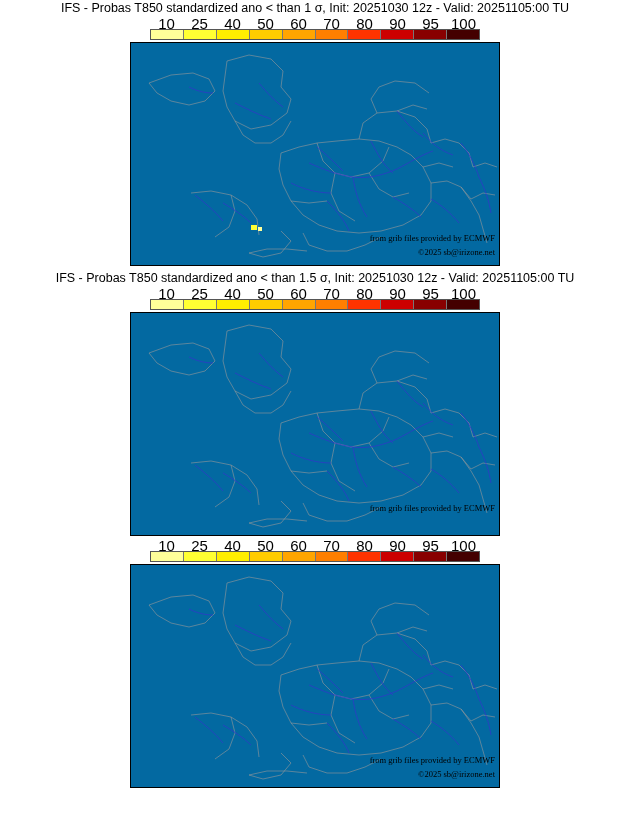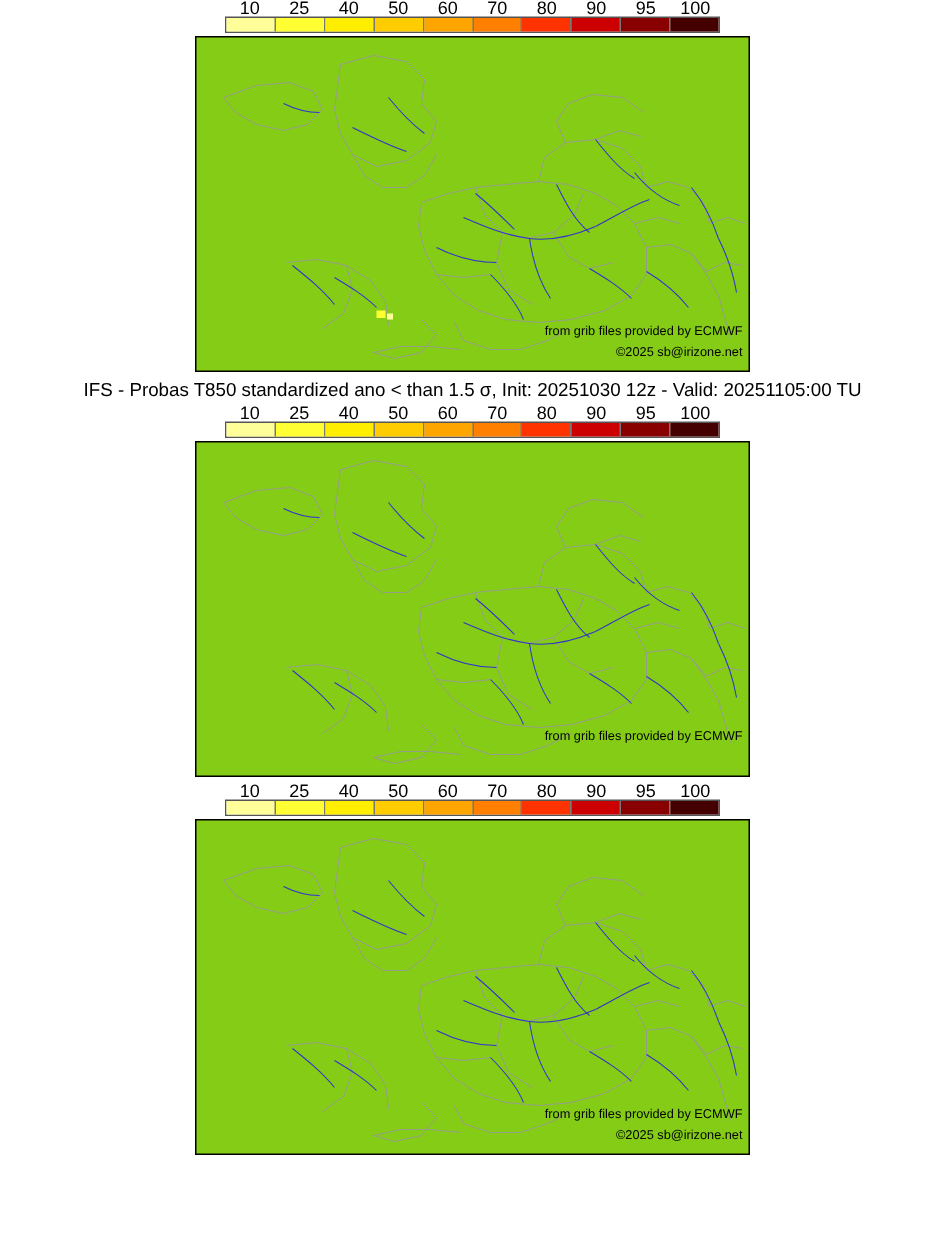--- a/index.html
+++ b/index.html
@@ -28,21 +28,21 @@
   }
   .colorbar-wrap {
     position: relative;
     width: 330px;
     margin: 0 auto;
     height: 22px;
   }
   .colorbar-labels {
     position: relative;
     height: 11px;
-    font-size: 12px;
+    font-size: 15px;
     line-height: 11px;
   }
   .colorbar-labels span {
     position: absolute;
     transform: translateX(-50%);
     color: #000;
   }
   .colorbar {
     position: relative;
     height: 11px;
@@ -58,23 +58,24 @@
     box-sizing: border-box;
   }
   .colorbar .seg:last-child { border-right: none; }
 
   .map-frame {
     position: relative;
     width: 370px;
     height: 224px;
     margin: 2px auto 0 auto;
     border: 1px solid #000;
-    background: #84cc16;
+    background: #0369a1;
     box-sizing: border-box;
     overflow: hidden;
+    font-family: Liberation Serif, serif;
   }
   .map-frame svg {
     position: absolute;
     left: 0;
     top: 0;
   }
   .credit {
     position: absolute;
     right: 4px;
     font-size: 8.5px;
@@ -84,20 +85,21 @@
   .credit.ecmwf { bottom: 22px; }
   .credit.copy { bottom: 8px; }
 
   .panel-2 .map-frame { height: 224px; }
   .spacer-4 { height: 4px; }
 </style>
 </head>
 <body>
 
 <div class="panel panel-1">
+  <div class="panel-title">IFS - Probas T850  standardized ano &lt; than 1 σ, Init: 20251030 12z - Valid: 20251105:00 TU</div>
 
   <div class="colorbar-wrap">
     <div class="colorbar-labels">
       <span style="left:16.5px">10</span>
       <span style="left:49.5px">25</span>
       <span style="left:82.5px">40</span>
       <span style="left:115.5px">50</span>
       <span style="left:148.5px">60</span>
       <span style="left:181.5px">70</span>
       <span style="left:214.5px">80</span>

